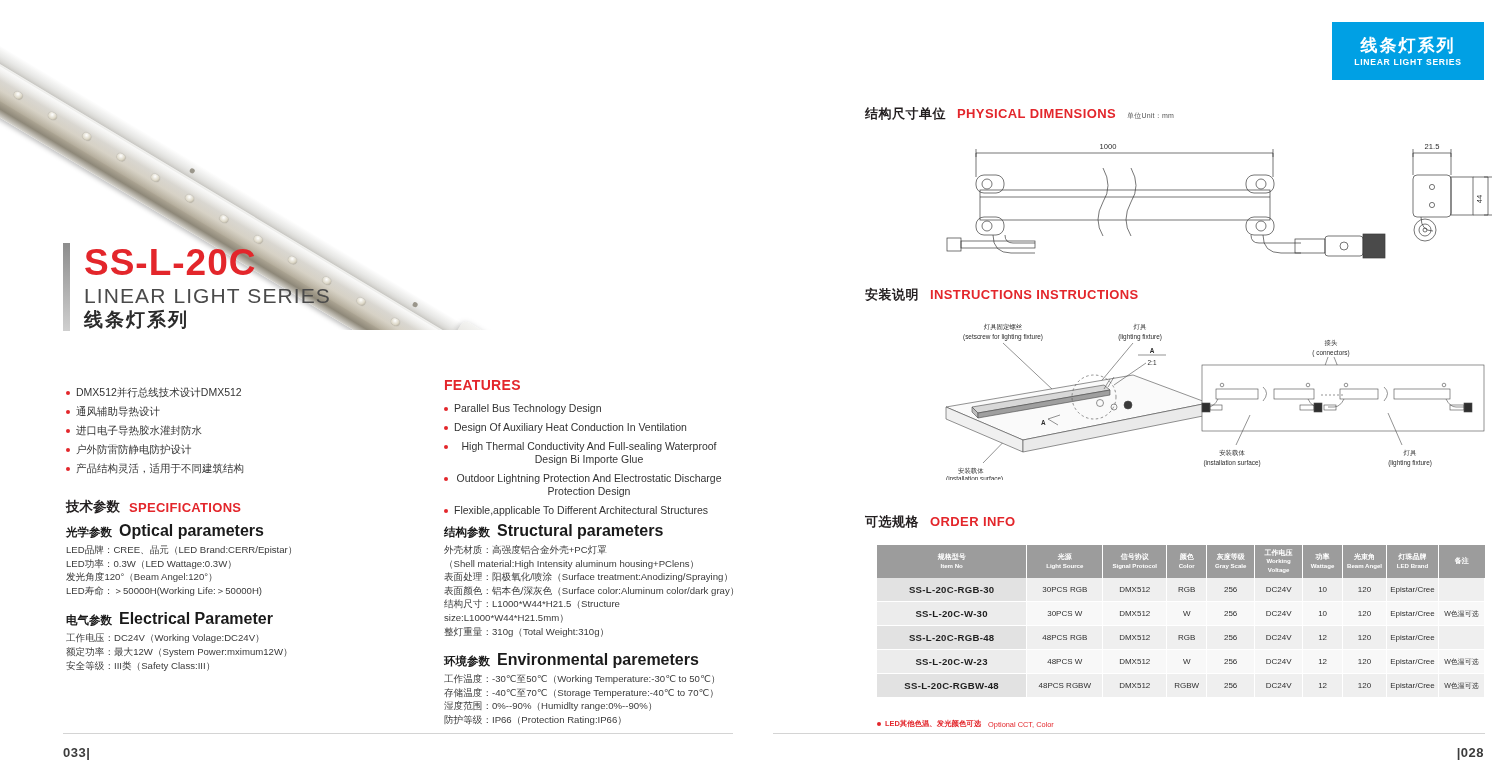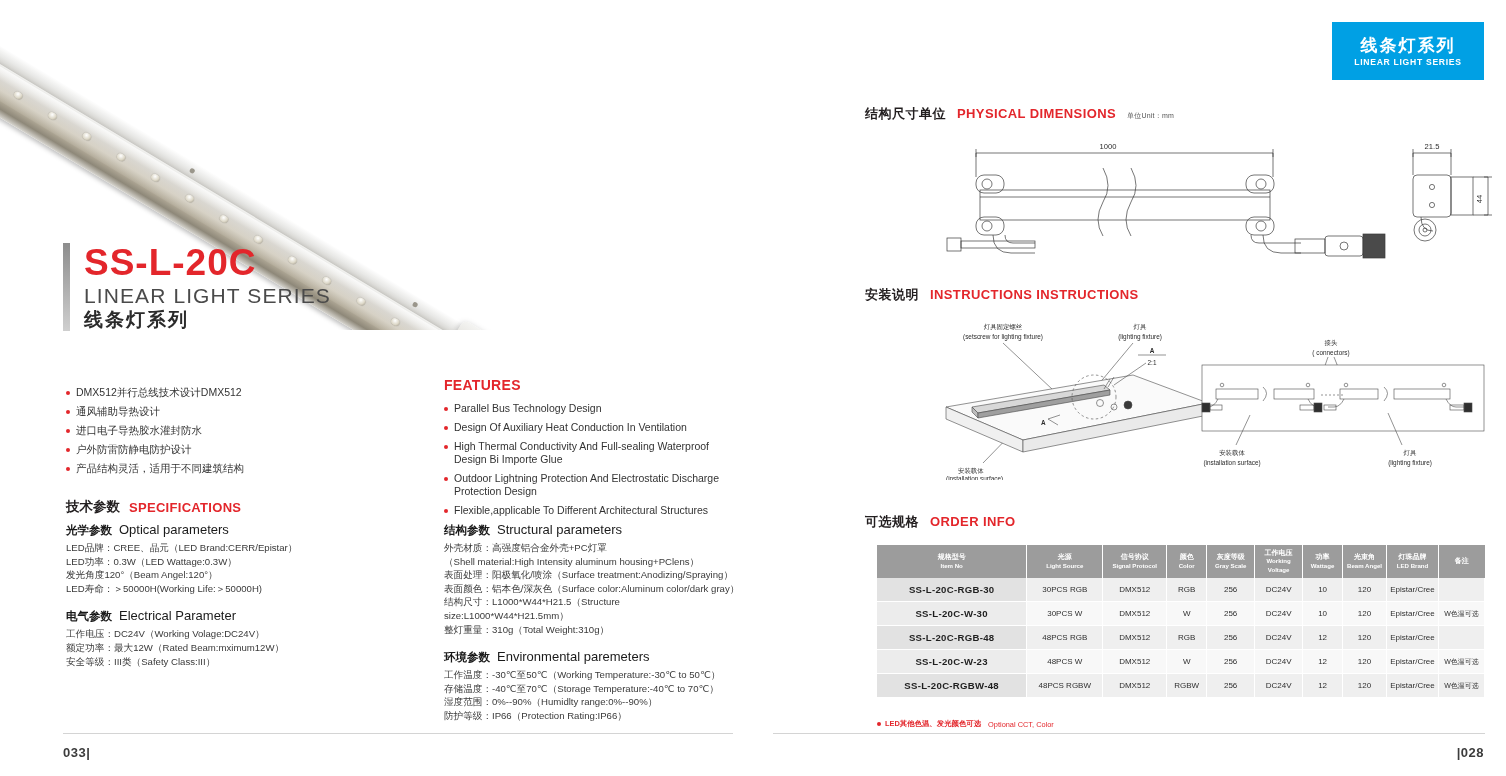--- a/index.html
+++ b/index.html
@@ -91,27 +91,27 @@
   .sec-en { font-size: 13px; font-weight: 700; color: #e3262b; letter-spacing: .3px; }
   .sec-head { display: flex; align-items: center; gap: 9px; }
 
   
   .bullets { margin-top: 9px; }
   .bullet-row { display: flex; align-items: flex-start; gap: 6px; margin-bottom: 6px; }
   .dot {
     width: 4px; height: 4px; border-radius: 50%;
     background: #e3262b; flex: 0 0 4px; margin-top: 5px;
   }
-  .bullet-txt { font-size: 10.5px; line-height: 13px; color: #333; }
+  .bullet-txt { font-size: 10.5px; line-height: 13px; color: #333; text-align: center; }
 
   
   .spec-group { margin-bottom: 13px; }
   .spec-title { display: flex; align-items: baseline; gap: 7px; margin-bottom: 3px; }
   .spec-title-cn { font-size: 11.5px; font-weight: 700; color: #1a1a1a; }
-  .spec-title-en { font-size: 13px; font-weight: 400; color: #1a1a1a; }
+  .spec-title-en { font-size: 16px; font-weight: 700; color: #1a1a1a; }
   .spec-line { font-size: 9.6px; line-height: 13.6px; color: #3a3a3a; }
 
   
   .pagenum {
     position: absolute; bottom: 16px;
     font-size: 13px; font-weight: 700; color: #3c3c3c; letter-spacing: .5px;
   }
   .pagenum-left  { left: 63px; }
   .pagenum-right { right: 22px; }
   .footer-rule {
@@ -284,21 +284,21 @@
       <div class="spec-line">LED功率：0.3W（LED Wattage:0.3W）</div>
       <div class="spec-line">发光角度120°（Beam Angel:120°）</div>
       <div class="spec-line">LED寿命：＞50000H(Working Life:＞50000H)</div>
     </div>
     <div class="spec-group">
       <div class="spec-title">
         <span class="spec-title-cn">电气参数</span>
         <span class="spec-title-en">Electrical Parameter</span>
       </div>
       <div class="spec-line">工作电压：DC24V（Working Volage:DC24V）</div>
-      <div class="spec-line">额定功率：最大12W（Rated Beam:mximum12W）</div>
+      <div class="spec-line">额定功率：最大12W（System Power:mximum12W）</div>
       <div class="spec-line">安全等级：III类（Safety Class:III）</div>
     </div>
   </div>
 
   <div style="position:absolute;left:444px;top:522px;width:300px">
     <div class="spec-group">
       <div class="spec-title">
         <span class="spec-title-cn">结构参数</span>
         <span class="spec-title-en">Structural parameters</span>
       </div>

